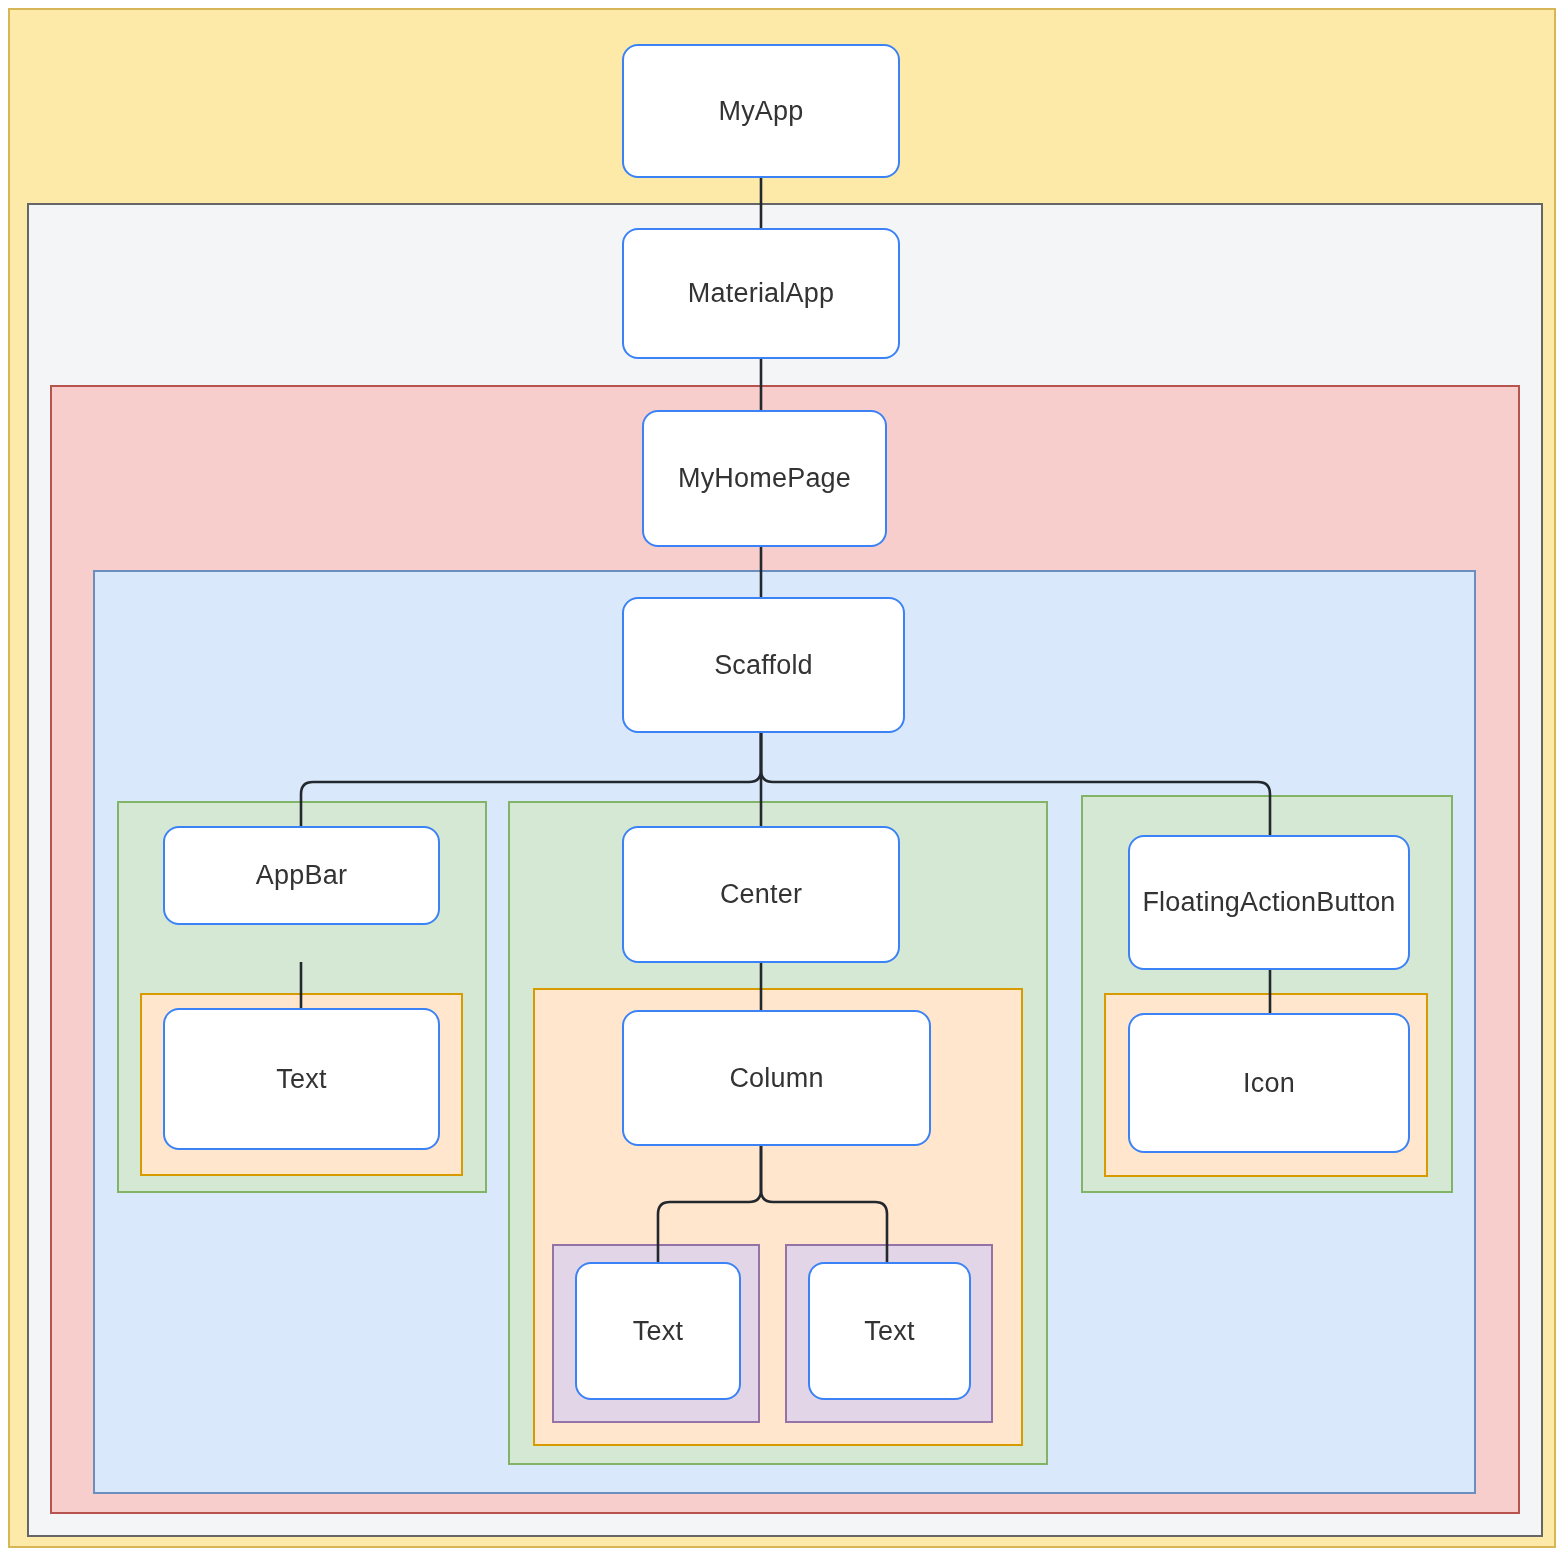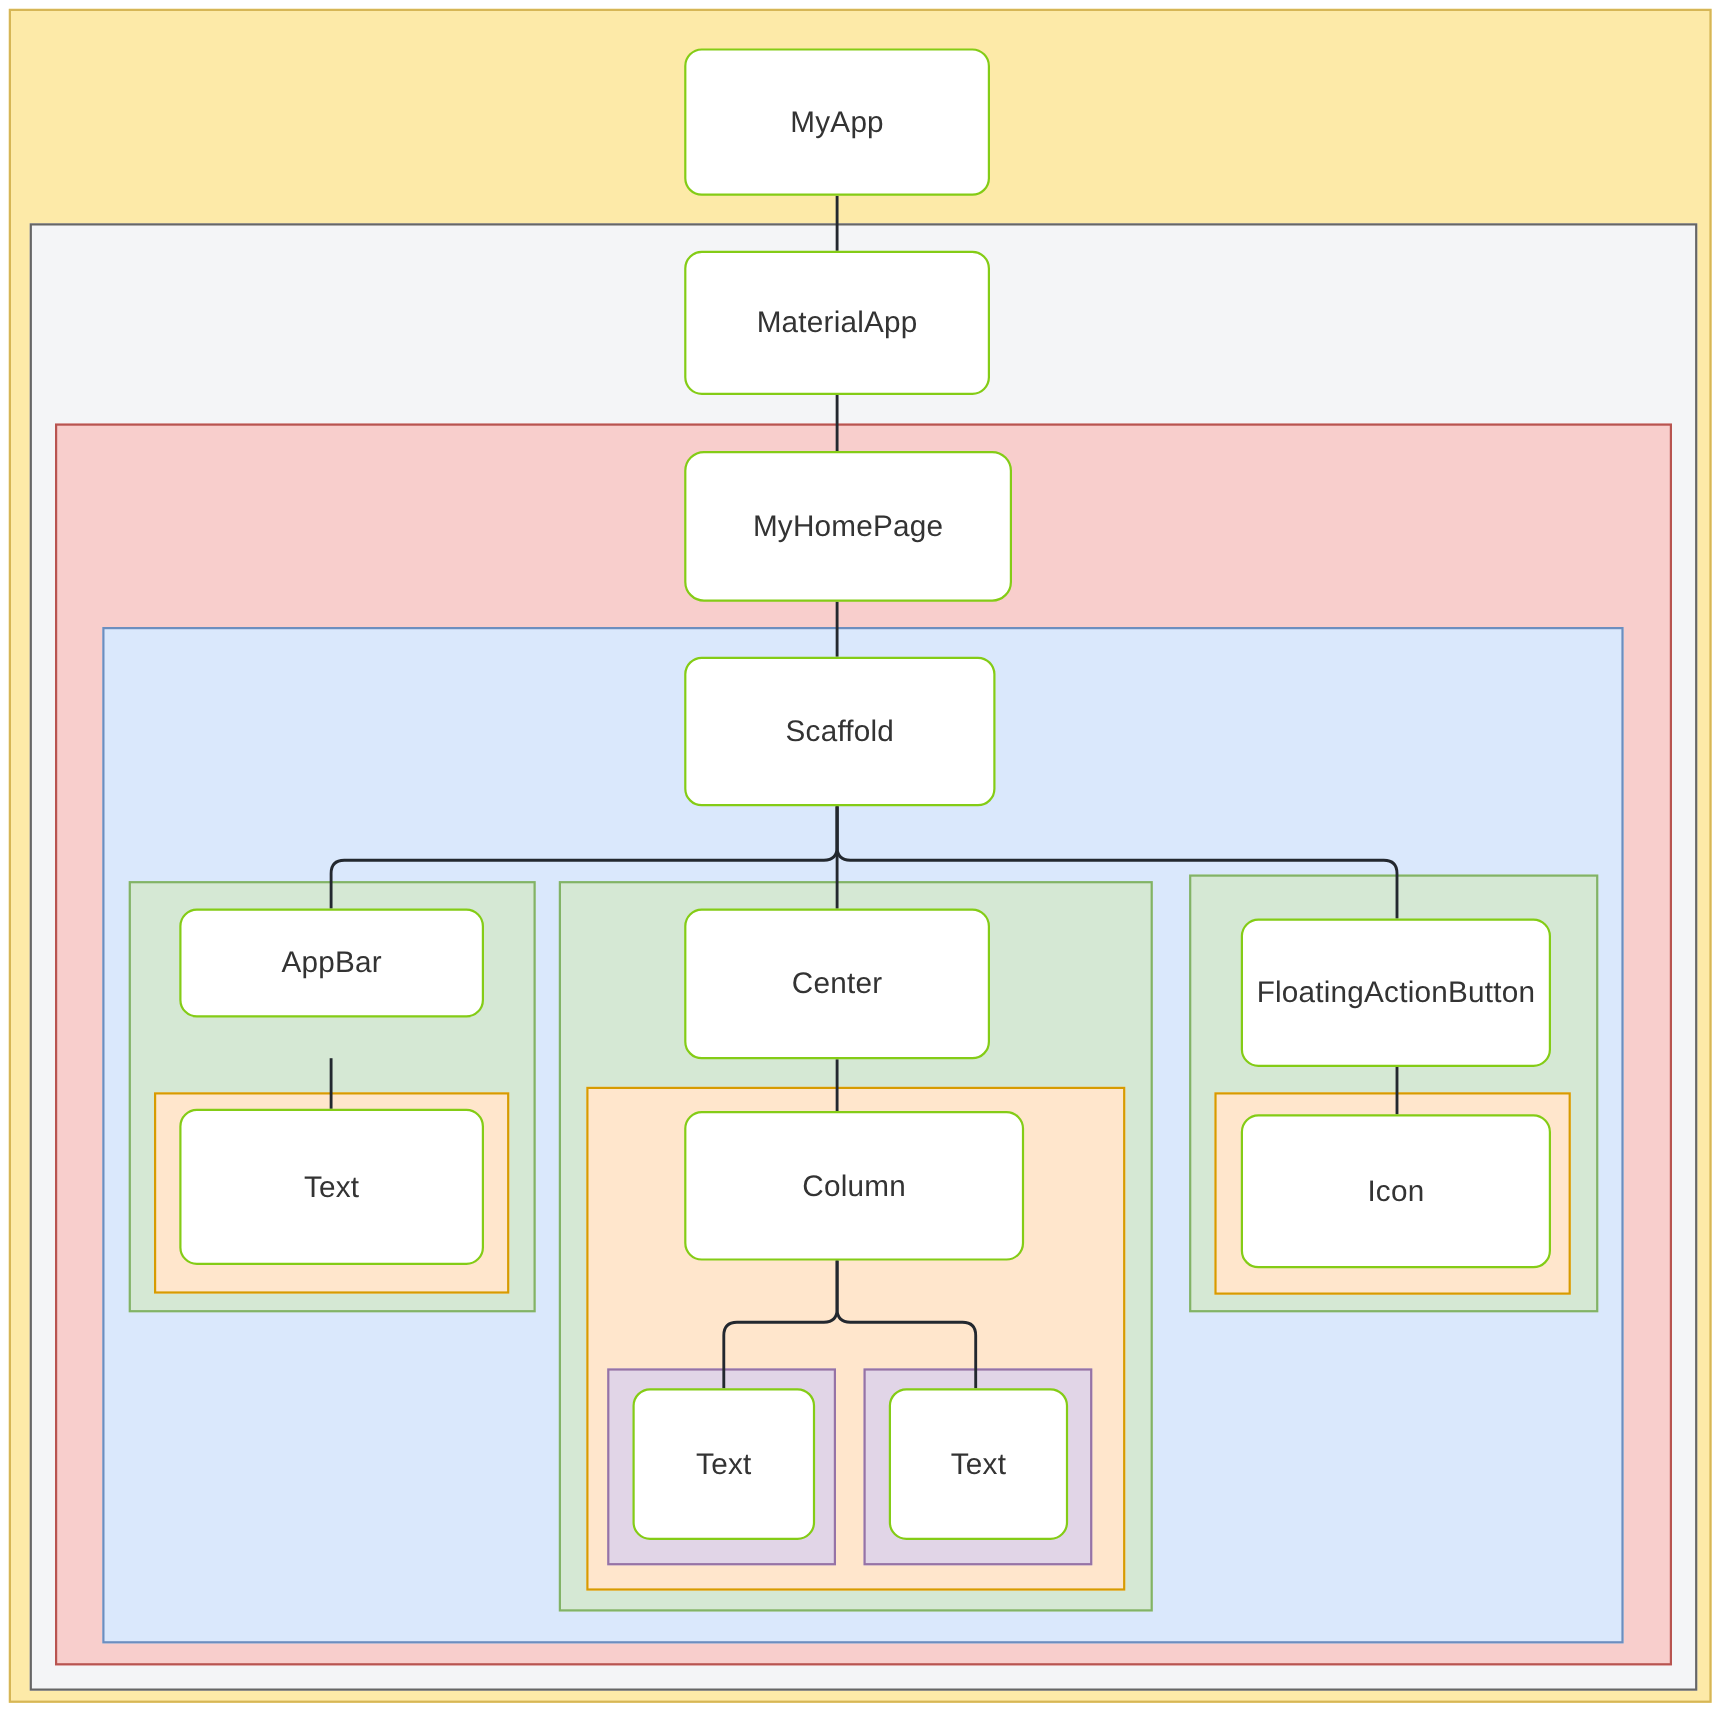--- a/index.html
+++ b/index.html
@@ -26,21 +26,21 @@
   .g-red     { background:#f8cecc; border-color:#b85450; }
   .g-blue    { background:#dae8fc; border-color:#6c8ebf; }
   .g-green   { background:#d5e8d4; border-color:#82b366; }
   .g-orange  { background:#ffe6cc; border-color:#d79b00; }
   .g-purple  { background:#e1d5e7; border-color:#9673a6; }
 
   .node {
     position: absolute;
     box-sizing: border-box;
     background: #ffffff;
-    border: 2px solid #84cc16;
+    border: 2px solid #3b82f6;
     border-radius: 16px;
     display: flex;
     align-items: center;
     justify-content: center;
     color: #333333;
     font-size: 27px;
     letter-spacing: .2px;
     z-index: 30;
   }
   .node .label { pointer-events: none; }
@@ -107,21 +107,21 @@
   </svg>
 
   <div class="node" style="left:622px; top:44px; width:278px; height:134px;">
     <span class="label">MyApp</span>
   </div>
 
   <div class="node" style="left:622px; top:228px; width:278px; height:131px;">
     <span class="label">MaterialApp</span>
   </div>
 
-  <div class="node" style="left:622px; top:410px; width:298px; height:137px;border-radius:18px;">
+  <div class="node" style="left:642px; top:410px; width:245px; height:137px;">
     <span class="label">MyHomePage</span>
   </div>
 
   <div class="node" style="left:622px; top:597px; width:283px; height:136px;">
     <span class="label">Scaffold</span>
   </div>
 
   <div class="node" style="left:163px; top:826px; width:277px; height:99px;">
     <span class="label">AppBar</span>
   </div>

